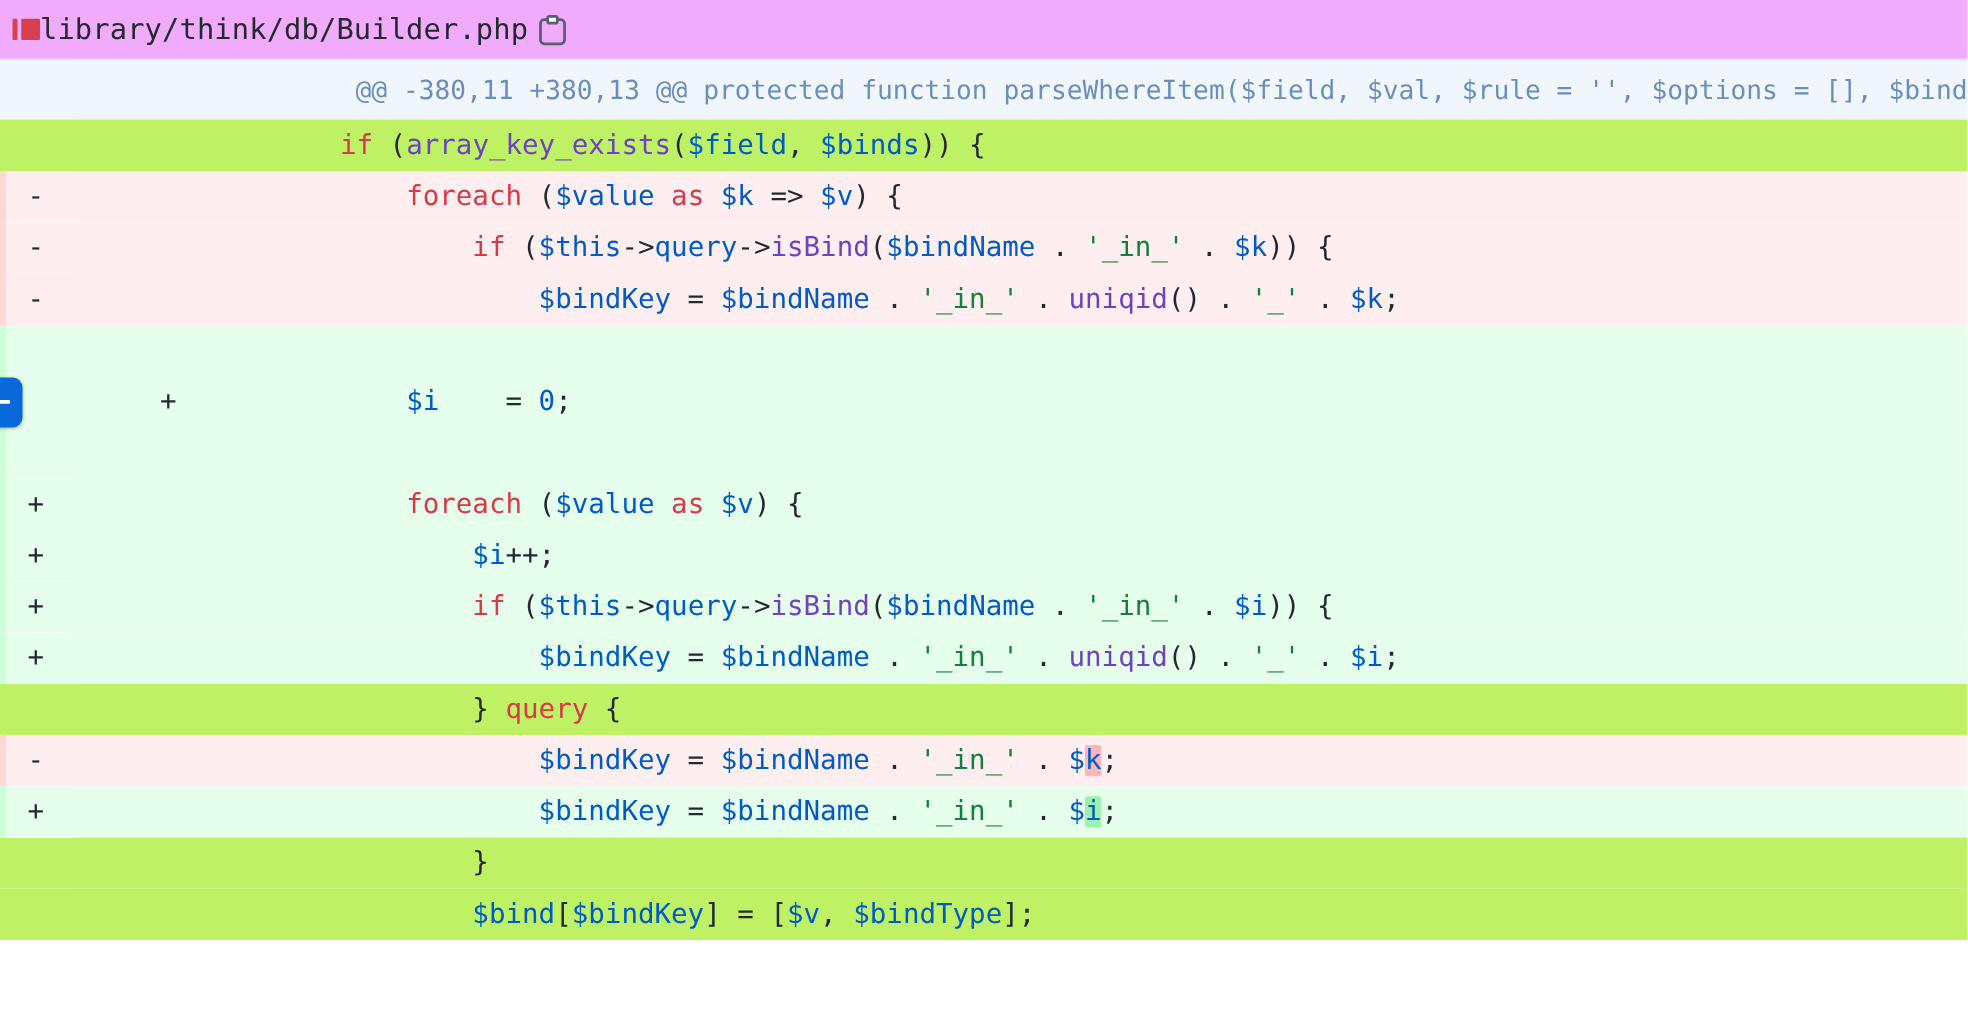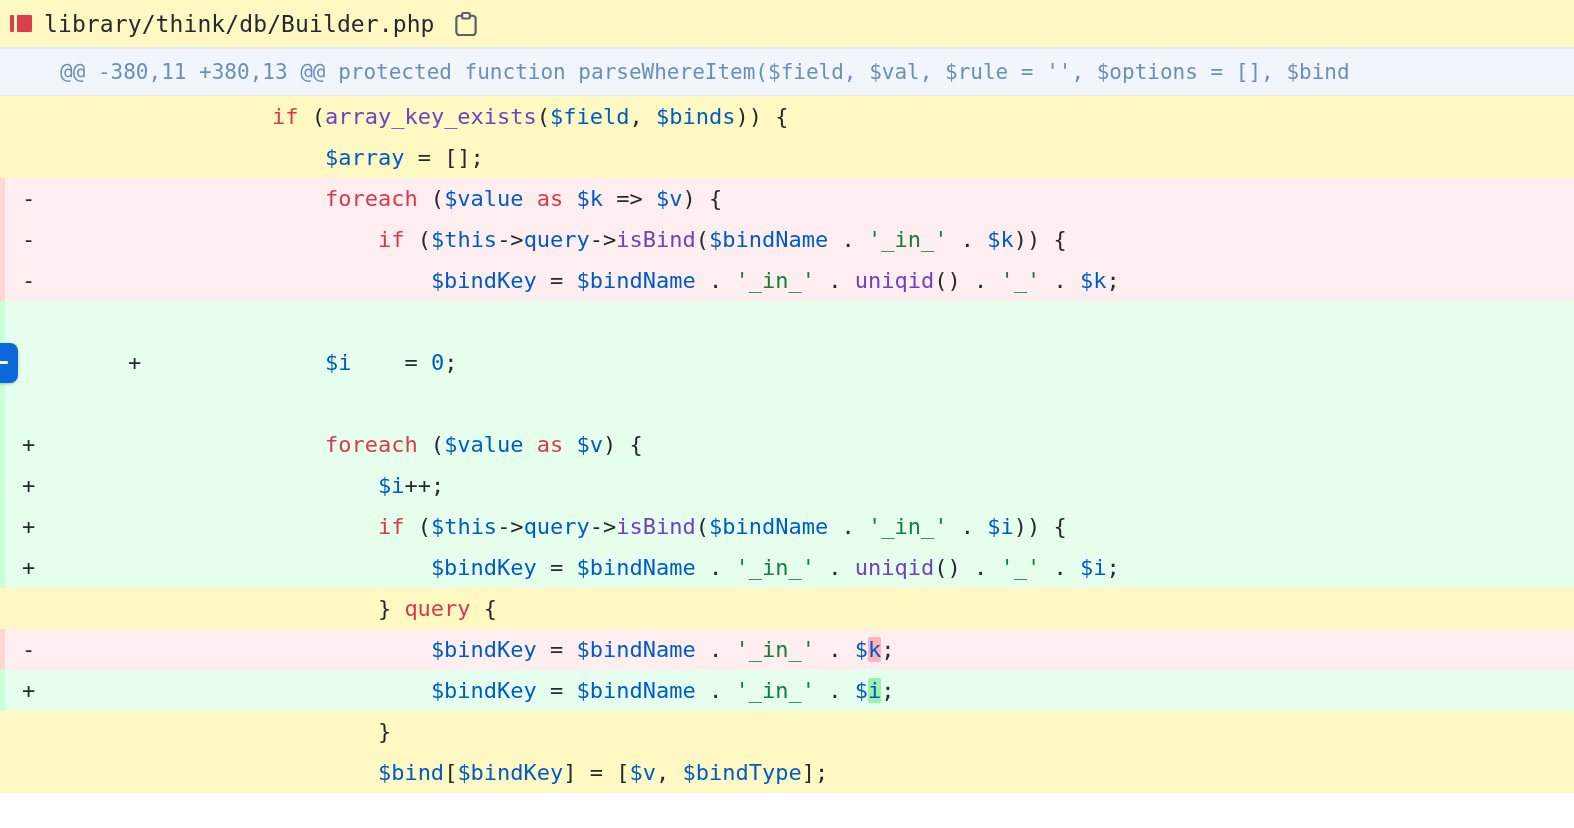--- a/index.html
+++ b/index.html
@@ -16,23 +16,22 @@
     -webkit-font-smoothing: antialiased;
   }
 
   
   .file-header {
     height: 48px;
     box-sizing: border-box;
     display: flex;
     align-items: center;
     padding: 0 0 0 8px;
-    background: #fef9c3;
+    background: #f0abfc;
     border-bottom: 1px solid #e6ebf1;
-    gap: 12px;
   }
   .diff-square-icon {
     width: 22px;
     height: 22px;
     display: inline-flex;
     align-items: center;
     gap: 3px;
     flex: none;
     margin-left: 2px;
   }
@@ -99,25 +98,26 @@
   .row-hunk td {
     background: #f1f6fd;
     border-top: 1px solid #e6ebf1;
     border-bottom: 1px solid #e6ebf1;
     height: 46px;
   }
   .row-hunk .code-cell {
     color: #6a8fbf;
     font-size: 21px;
     padding-left: 0;
+    text-align: right;
   }
   .row-hunk .marker-cell { color: #6a8fbf; }
 
   
-  .row-context td { background: #fef9c3; }
+  .row-context td { background: #bef264; }
 
   
   .row-del td { background: #ffeef0; }
   .row-del .marker-cell { box-shadow: inset 5px 0 0 0 #ffd7d5; }
 
   
   .row-add td { background: #e6ffec; }
   .row-add .marker-cell { box-shadow: inset 5px 0 0 0 #ccffd8; }
 
   
@@ -183,24 +183,20 @@
       <td class="marker-cell"></td>
       <td class="code-cell">@@ -380,11 +380,13 @@ protected function parseWhereItem($field, $val, $rule = '', $options = [], $bind</td>
     </tr>
 
     <tr class="diff-row row-context">
       <td class="marker-cell"></td>
       <td class="code-cell"><span class="p">                </span><span class="k">if</span><span class="p"> (</span><span class="fn">array_key_exists</span><span class="p">(</span><span class="v">$field</span><span class="p">, </span><span class="v">$binds</span><span class="p">)) {</span></td>
     </tr>
 
 
-    <tr class="diff-row row-context">
-      <td class="marker-cell"></td>
-      <td class="code-cell"><span class="p">                    </span><span class="v">$array</span><span class="p"> = [];</span></td>
-    </tr>
 
     <tr class="diff-row row-del">
       <td class="marker-cell">-</td>
       <td class="code-cell"><span class="p">                    </span><span class="k">foreach</span><span class="p"> (</span><span class="v">$value</span><span class="p"> </span><span class="k">as</span><span class="p"> </span><span class="v">$k</span><span class="p"> =&gt; </span><span class="v">$v</span><span class="p">) {</span></td>
     </tr>
 
     <tr class="diff-row row-del">
       <td class="marker-cell">-</td>
       <td class="code-cell"><span class="p">                        </span><span class="k">if</span><span class="p"> (</span><span class="v">$this</span><span class="p">-&gt;</span><span class="v">query</span><span class="p">-&gt;</span><span class="fn">isBind</span><span class="p">(</span><span class="v">$bindName</span><span class="p"> . </span><span class="s">'_in_'</span><span class="p"> . </span><span class="v">$k</span><span class="p">)) {</span></td>
     </tr>

